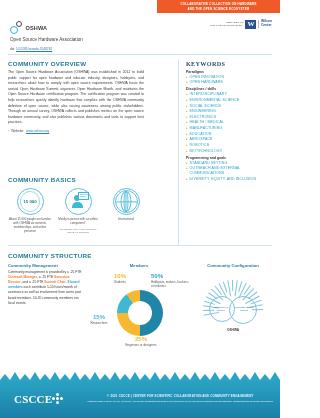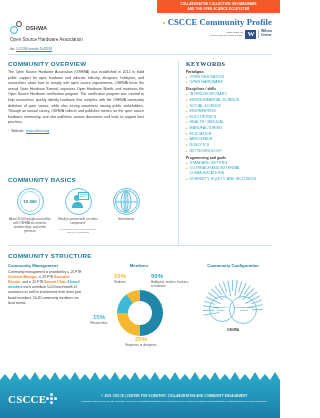--- a/index.html
+++ b/index.html
@@ -128,21 +128,21 @@
 
   
   .fringe { position: absolute; left: 0; bottom: 38px; width: 280px; height: 8px; overflow: hidden; }
   .fringe i { position: absolute; bottom: 0; width: 0; height: 0;
               border-left: 5px solid transparent; border-right: 5px solid transparent;
               border-bottom: 8px solid #2aa3c4; }
   .footer { position: absolute; left: 0; bottom: 0; width: 280px; height: 38px;
             background: linear-gradient(180deg,#2aa3c4 0%, #1b7fa8 100%);
             display: flex; align-items: center; }
   .foot-logo { font-family: "Liberation Serif", serif; color: #fff; font-size: 11px;
-               font-weight: bold; margin-left: 8px; letter-spacing: .2px; display:flex; align-items:flex-start; gap:0;}
+               font-weight: bold; margin-left: 14px; letter-spacing: .2px; display:flex; align-items:flex-start; gap:0;}
   .foot-mark { width: 11px; height: 11px; position: relative; }
   .foot-mark span { position:absolute; width:3px; height:3px; background:#fff; border-radius:50%; }
   .foot-txt { margin-left: 22px; color: #eaf6fb; text-align: center; width: 190px; }
   .foot-l1 { font-size: 2.9px; font-weight: bold; letter-spacing: .2px; }
   .foot-l2 { font-size: 2.2px; line-height: 1.45; margin-top: 2px; font-style: italic; }
 </style>
 </head>
 <body>
 
 <div class="page">
@@ -160,24 +160,20 @@
       </span>
       <span class="oshwa-word">OSHWA</span>
     </div>
     <div class="org-name">Open Source Hardware Association</div>
     <div class="doi-line">
       <span>doi:</span>
       <span class="doi-link">10.5281/zenodo.5548281</span>
     </div>
 
     <div class="cscce-head">
-      <div class="cscce-title">
-        <span class="dot">▪</span>
-        <span>CSCCE Community Profile</span>
-      </div>
       <div class="created-row">
         <div class="created-txt">
           <div>CREATED IN</div>
           <div>COLLABORATION WITH:</div>
         </div>
         <div class="wilson-w">W</div>
         <div class="wilson-txt">
           <div>Wilson</div>
           <div>Center</div>
         </div>

